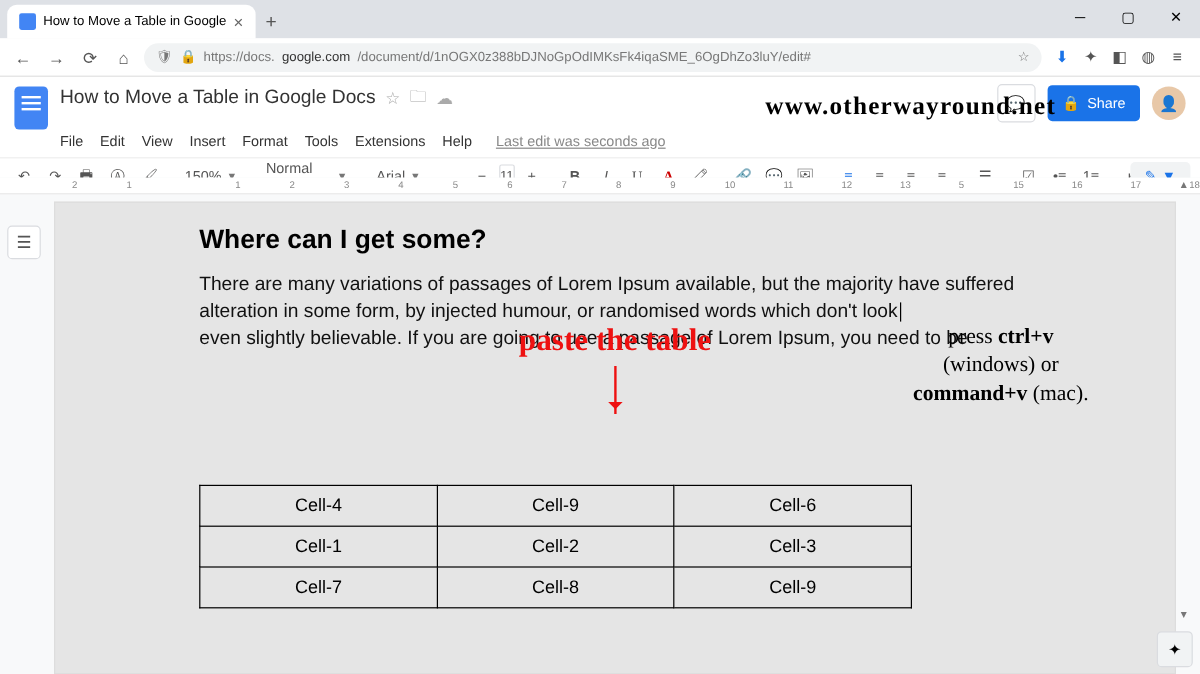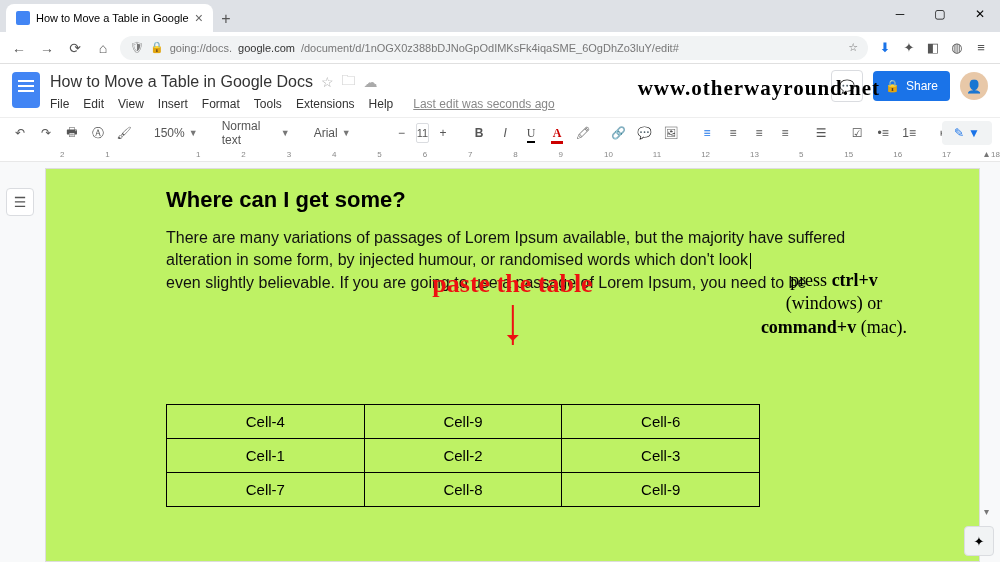--- a/index.html
+++ b/index.html
@@ -22,21 +22,21 @@
 .ext-icn { width: 22px; height: 22px; display: flex; align-items: center; justify-content: center; font-size: 13px; color: #555; }
 
 
 .docs-header { display: flex; align-items: flex-start; padding: 6px 12px 0 12px; gap: 10px; }
 .docs-logo { width: 28px; height: 36px; background: #4285f4; border-radius: 4px; position: relative; margin-top: 2px; }
 .docs-logo::after { content: ""; position: absolute; top: 8px; left: 6px; right: 6px; height: 2px; background: #fff; box-shadow: 0 5px 0 #fff, 0 10px 0 #fff; }
 .doc-meta { flex: 1; }
 .doc-title-row { display: flex; align-items: center; gap: 8px; font-size: 16px; color: #333; }
 .doc-title-row .title { font-weight: 400; }
 .doc-title-row .star { color: #aaa; font-size: 14px; }
-.menu-row { display: flex; align-items: center; gap: 14px; font-size: 12px; color: #333; margin-top: 3px; }
+.menu-row { display: flex; align-items: center; gap: 14px; font-size: 12px; color: #333; margin-top: 17px; }
 .menu-row .edit-info { color: #888; text-decoration: underline; margin-left: 6px; }
 .header-right { display: flex; align-items: center; gap: 10px; }
 .comment-btn { width: 32px; height: 32px; border: 1px solid #dadce0; border-radius: 4px; display: flex; align-items: center; justify-content: center; color: #555; }
 .share-btn { background: #1a73e8; color: #fff; border-radius: 4px; height: 30px; padding: 0 12px; display: flex; align-items: center; gap: 6px; font-size: 12px; font-weight: 500; }
 .avatar { width: 28px; height: 28px; border-radius: 50%; background: #e8c8a8; display: flex; align-items: center; justify-content: center; }
 .watermark { position: absolute; top: 76px; right: 120px; font-family: "Comic Sans MS", cursive; font-size: 21px; font-weight: bold; color: #000; letter-spacing: 1px; }
 
 
 .toolbar { height: 32px; border-top: 1px solid #eee; border-bottom: 1px solid #dadce0; display: flex; align-items: center; padding: 0 8px; gap: 2px; font-size: 12px; color: #555; margin-top: 6px; }
 .tbtn { min-width: 24px; height: 24px; display: flex; align-items: center; justify-content: center; padding: 0 3px; }
@@ -47,21 +47,21 @@
 .edit-mode { position: absolute; right: 8px; background: #f1f3f4; border-radius: 4px; height: 24px; width: 50px; display: flex; align-items: center; justify-content: center; color: #1a73e8; gap: 4px; }
 .underline-A { position: relative; font-family: Georgia; }
 .underline-A::after { content:""; position:absolute; left:0; right:0; bottom:-2px; height:2px; background:#000; }
 .redA { color: #c00; font-weight: bold; font-family: Georgia; position: relative; }
 .redA::after { content:""; position:absolute; left:-2px; right:-2px; bottom:-3px; height:3px; background:#c00; }
 
 
 .doc-surface { position: absolute; top: 148px; left: 0; right: 0; bottom: 0; background: #f8f9fa; overflow: hidden; }
 .ruler { height: 14px; background: #fff; border-bottom: 1px solid #e8e8e8; font-size: 8px; color: #888; display: flex; align-items: center; padding-left: 60px; gap: 40px; white-space: nowrap; }
 .ruler span { width: 10px; }
-.page { position: absolute; top: 20px; left: 45px; right: 20px; bottom: 0; background: #bef264; border: 1px solid #ddd; padding: 18px 90px 0 120px; }
+.page { position: absolute; top: 20px; left: 45px; right: 20px; bottom: 0; background: #e5e5e5; border: 1px solid #ddd; padding: 18px 90px 0 120px; }
 .outline-btn { position: absolute; left: 6px; top: 40px; width: 28px; height: 28px; border: 1px solid #dadce0; border-radius: 4px; background: #fff; display: flex; align-items: center; justify-content: center; color: #555; font-size: 14px; }
 .h2 { font-size: 22px; font-weight: 700; font-family: Arial; margin-bottom: 14px; }
 .para { font-size: 16px; font-family: Arial; line-height: 1.4; color: #111; }
 .cursor-bar { display: inline-block; width: 1px; height: 16px; background: #000; vertical-align: middle; margin-left: 2px; }
 .annotation { position: absolute; top: 100px; left: 50%; transform: translateX(-50%); font-family: "Comic Sans MS", cursive; font-size: 26px; color: #e11; font-weight: bold; text-align: center; }
 .arrow { width: 2px; height: 40px; background: #e11; margin: 6px auto 0; position: relative; }
 .arrow::after { content: ""; position: absolute; bottom: -2px; left: -5px; border: 6px solid transparent; border-top-color: #e11; }
 .instruction { position: absolute; top: 100px; right: 40px; font-family: Liberation Serif, serif; font-size: 18px; text-align: center; width: 210px; line-height: 1.3; }
 .instruction b { font-weight: bold; }
 
@@ -90,21 +90,21 @@
 </div>
 
 <div class="addr-bar">
   <div class="nav-icn">←</div>
   <div class="nav-icn">→</div>
   <div class="nav-icn">⟳</div>
   <div class="nav-icn">⌂</div>
   <div class="url-box">
     <span>🛡</span>
     <span>🔒</span>
-    <span>going://docs.</span>
+    <span>https://docs.</span>
       <span class="host">google.com</span>
       <span>/document/d/1nOGX0z388bDJNoGpOdIMKsFk4iqaSME_6OgDhZo3luY/edit#</span>
     <span style="margin-left:auto">☆</span>
   </div>
   <div class="ext-icons">
     <div class="ext-icn" style="color:#1a73e8">⬇</div>
     <div class="ext-icn">✦</div>
     <div class="ext-icn">◧</div>
     <div class="ext-icn">◍</div>
     <div class="ext-icn">≡</div>

